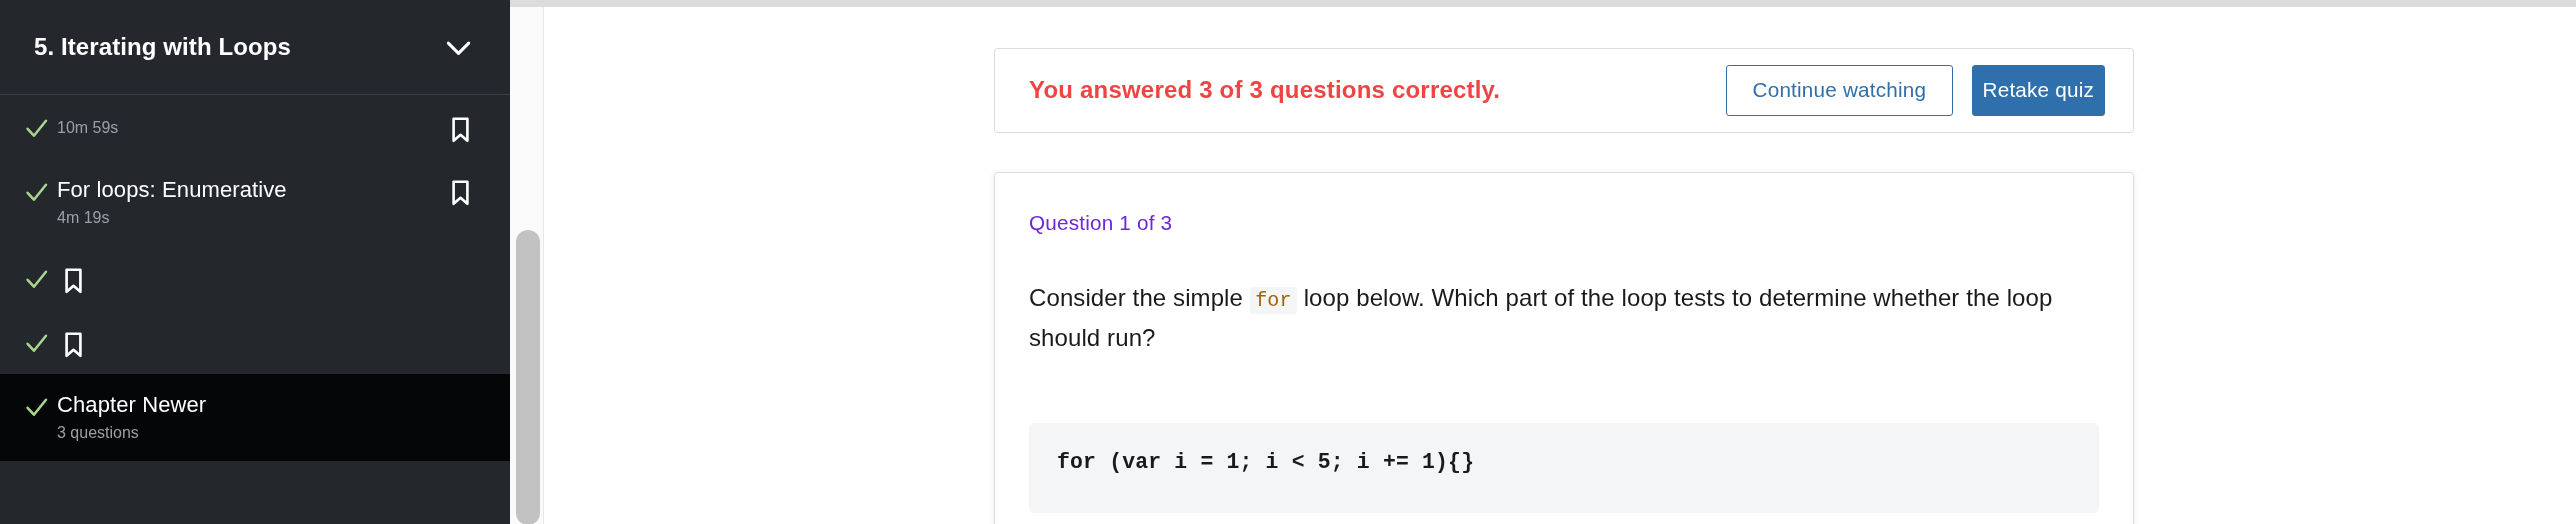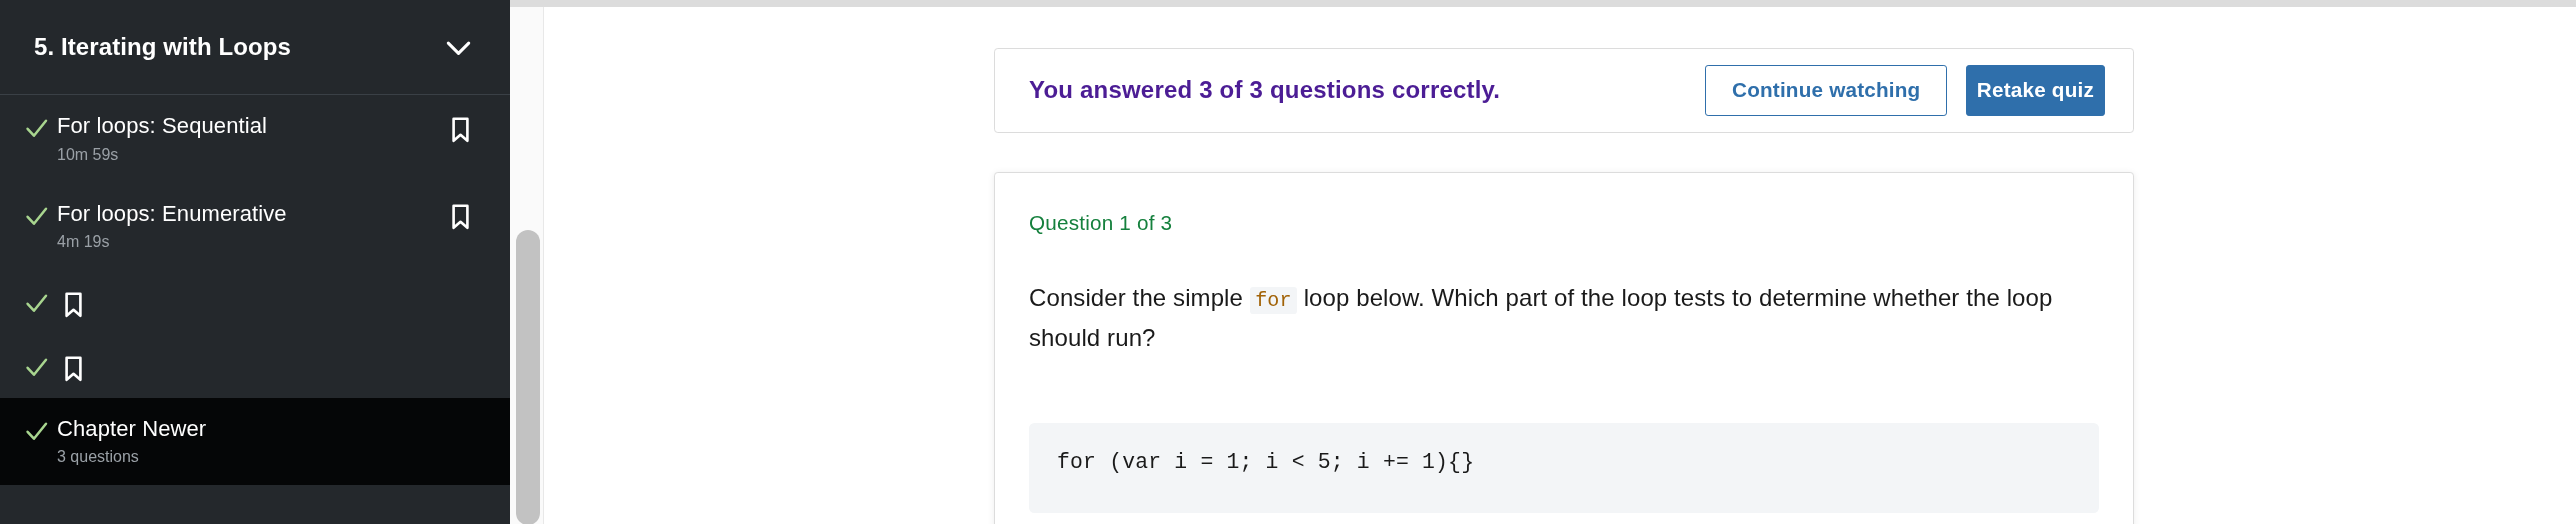--- a/index.html
+++ b/index.html
@@ -87,63 +87,63 @@
     border: 1.5px solid #dcdcdc;
     border-radius: 3.8px;
   }
 
   
   .result-card {
     top: 41px; left: 448px; width: 1140px; height: 85px;
     display: flex; align-items: center; padding: 0 28px 0 34px;
   }
   .result-text {
-    flex: 1; color: #4c1d95; font-size: 24px; font-weight: bold; letter-spacing: 0.2px;
+    flex: 1; color: #ef4444; font-size: 24px; font-weight: bold; letter-spacing: 0.2px;
   }
   .btn {
     font-family: "Liberation Sans", sans-serif;
-    font-size: 20.7px; font-weight: bold; letter-spacing: 0.2px;
+    font-size: 20.7px; font-weight: normal; letter-spacing: 0.2px;
     border-radius: 3.1px; cursor: pointer; white-space: nowrap;
     display: flex; align-items: center; justify-content: center;
   }
   .btn-outline {
     height: 51px; padding: 0 26px; margin-right: 18.4px;
     color: #2f6fab; background: #ffffff; border: 1.5px solid #2f6fab;
   }
   .btn-primary {
     height: 51px; padding: 0 10px;
     color: #ffffff; background: #2f6fab; border: 1.5px solid #2f6fab;
   }
 
   
   .question-card {
     top: 165px; left: 448px; width: 1140px; height: 406px;
     box-shadow: 0 1.5px 7.7px rgba(0,0,0,.08);
     padding: 0 34px;
     overflow: hidden;
   }
   .q-counter {
-    color: #15803d; font-size: 20.7px; margin-top: 38px; letter-spacing: 0.2px;
+    color: #6d28d9; font-size: 20.7px; margin-top: 38px; letter-spacing: 0.2px;
   }
   .q-text {
     color: #1a1a1a; font-size: 24px; line-height: 37px; margin-top: 44px;
     letter-spacing: 0.1px; max-width: 1033px;
   }
   code.inline {
     font-family: "Liberation Mono", monospace; font-size: 20px;
     background: #f3f5f7; border-radius: 3.1px; padding: 2.3px 5.4px;
     color: #a16207;
   }
   .code-block {
     margin-top: 67px; background: #f3f5f7; border-radius: 5.4px;
     padding: 27.6px 28px; height: 90px;
   }
   .code-block code {
     font-family: "Liberation Mono", monospace; font-size: 21.4px;
-    color: #1a1a1a; white-space: pre; letter-spacing: 0.2px;
+    color: #1a1a1a; white-space: pre; letter-spacing: 0.2px; font-weight: bold;
   }
 </style>
 </head>
 <body>
 
 <div id="root">
 
   <div class="top-strip"></div>
 
   <div class="sidebar">
@@ -159,21 +159,20 @@
 
     <div class="lesson-list">
 
       <div class="lesson">
         <div class="check">
           <svg width="27.6" height="27.6" viewBox="0 0 24 24" fill="none" stroke="#a8d58f" stroke-width="2.2" stroke-linecap="round" stroke-linejoin="round">
             <polyline points="4 12 9.5 18 20 5"></polyline>
           </svg>
         </div>
         <div class="lesson-body">
-          <div class="lesson-title">For loops: Sequential</div>
           <div class="lesson-meta">10m 59s</div>
         </div>
         <div class="bookmark">
           <svg width="23" height="27.6" viewBox="0 0 16 20" fill="none" stroke="#ffffff" stroke-width="1.9" stroke-linecap="round" stroke-linejoin="round">
             <path d="M3 2 h10 v16 l-5 -4.4 l-5 4.4 z"></path>
           </svg>
         </div>
       </div>
 
       <div class="lesson">

